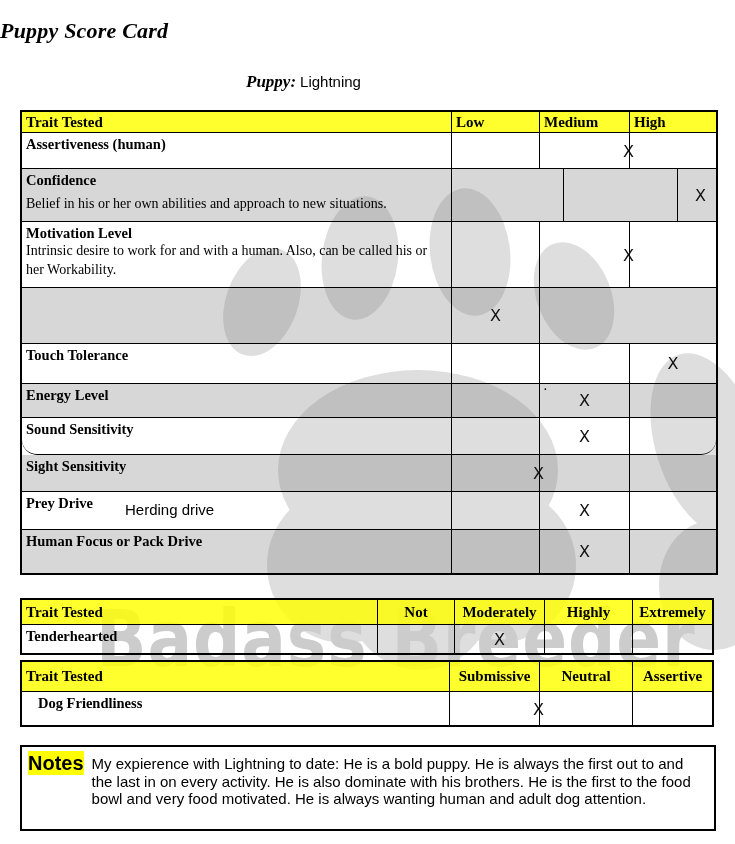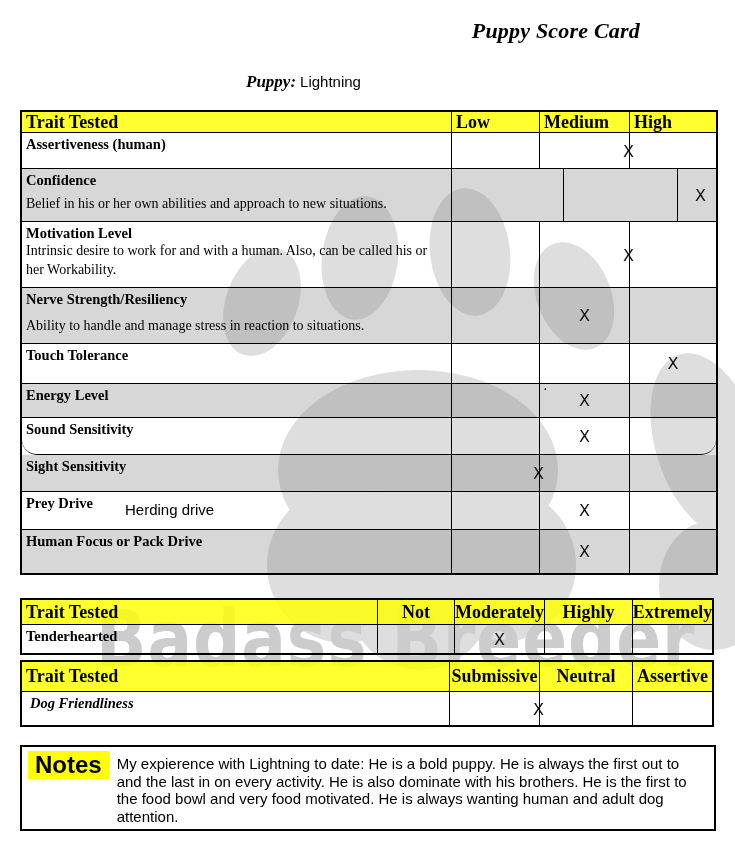--- a/index.html
+++ b/index.html
@@ -4,38 +4,38 @@
 <style>
   html,body{margin:0;padding:0;background:#fff;}
   .page{position:relative;width:735px;height:844px;background:#ffffff;overflow:hidden;
         font-family:"Liberation Serif",serif;color:#000;}
   
   .wm-layer{position:absolute;inset:0;z-index:0;}
   .wm-text{position:absolute;top:600px;left:96px;font-family:"DejaVu Sans",sans-serif;
            font-weight:bold;font-size:78px;line-height:1;color:#cccccc;letter-spacing:1px;
            transform:scaleX(.85);transform-origin:left top;white-space:nowrap;}
   
-  .title{position:absolute;top:18px;left:0;width:640px;text-align:right;
+  .title{position:absolute;top:18px;left:0;width:640px;text-align:left;
          font-weight:bold;font-style:italic;font-size:22px;letter-spacing:.2px;z-index:2;}
   .puppy-line{position:absolute;top:72px;left:0;width:607px;text-align:center;z-index:2;}
   .puppy-label{font-weight:bold;font-style:italic;font-size:17px;}
   .puppy-name{font-family:"Liberation Sans",sans-serif;font-size:15px;}
   
   .tbl{position:absolute;left:20px;border:2px solid #000;z-index:1;box-sizing:border-box;}
   .tbl-main{top:110px;width:698px;}
   .tbl-rate{top:598px;width:694px;}
   .tbl-soc{top:660px;width:694px;}
   .grow{display:grid;box-sizing:border-box;border-bottom:1px solid #000;}
   .grow:last-child{border-bottom:none;}
   .cols-main{grid-template-columns:430px 88px 90px 86px;}
   .cols-rate{grid-template-columns:356px 77px 90px 88px 79px;}
   .cols-soc{grid-template-columns:428px 90px 93px 79px;}
   .cell{box-sizing:border-box;border-right:1px solid #000;position:relative;}
   .cell:last-child{border-right:none;}
-  .hdr{background:rgba(255,255,0,.82);font-weight:bold;font-size:18px;
+  .hdr{background:rgba(255,255,0,.82);font-weight:bold;font-size:15px;
        display:flex;align-items:center;padding:0 4px;}
   .hdr-c{justify-content:center;}
   .h-main{height:20px;}
   .h-rate{height:24px;}
   .h-soc{height:29px;}
   .shaded{background:rgba(122,122,122,.30);}
   .trait-cell{padding:2px 4px;display:flex;flex-direction:column;}
   .trait{font-weight:bold;font-size:14.5px;line-height:1.25;}
   .desc{font-weight:normal;font-size:14px;line-height:1.35;margin-top:auto;padding-bottom:5px;}
   .trait-row-flex{flex-direction:row;align-items:flex-start;}
@@ -46,21 +46,21 @@
   .stray-dot{position:absolute;left:3px;top:-2px;font-size:14px;}
   
   .r1{height:36px;}.r2{height:53px;gap:24px;}.r3{height:66px;}.r4{height:56px;}.r5{height:40px;}
   .r6{height:34px;}.r7{height:37px;border-radius:15px;}.r8{height:37px;}.r9{height:38px;}.r10{height:43px;}
   .rr1{height:28px;}.rs1{height:33px;}
   
   .notes{position:absolute;top:745px;left:20px;width:696px;height:86px;border:2px solid #000;
          box-sizing:border-box;z-index:1;display:flex;align-items:flex-start;gap:8px;
          padding:4px 6px;background:#fff;}
   .notes-label{background:#ffff00;font-family:"Liberation Sans",sans-serif;font-weight:bold;
-               font-size:24px;line-height:1.1;padding:1px 7px;flex:0 0 auto;}
+               font-size:20px;line-height:1.1;padding:1px 0;flex:0 0 auto;}
   .notes-text{font-family:"Liberation Sans",sans-serif;font-size:15px;line-height:1.18;
               width:618px;margin-top:4px;}
 </style>
 </head>
 <body>
 
 <div class="page">
 
   <div class="wm-layer">
     <svg width="735" height="844" viewBox="0 0 735 844">
@@ -123,24 +123,20 @@
         <span class="desc">Intrinsic desire to work for and with a human. Also, can be called his or her Workability.</span>
       </div>
       <div class="cell"></div>
       <div class="cell"></div>
       <div class="cell">
           <span class="xmark x-edge">X</span>
         </div>
     </div>
 
     <div class="grow cols-main r4 shaded">
-      <div class="cell trait-cell">
-        <span class="trait">Nerve Strength/Resiliency</span>
-        <span class="desc">Ability to handle and manage stress in reaction to situations.</span>
-      </div>
       <div class="cell"></div>
       <div class="cell xwrap">
           <span class="xmark">X</span>
         </div>
       <div class="cell"></div>
     </div>
 
     <div class="grow cols-main r5">
       <div class="cell trait-cell">
           <span class="trait">Touch Tolerance</span>
@@ -232,21 +228,21 @@
   </div>
 
   <div class="tbl tbl-soc">
     <div class="grow cols-soc">
       <div class="cell hdr h-soc">Trait Tested</div>
       <div class="cell hdr hdr-c h-soc">Submissive</div>
       <div class="cell hdr hdr-c h-soc">Neutral</div>
       <div class="cell hdr hdr-c h-soc">Assertive</div>
     </div>
     <div class="grow cols-soc rs1">
-      <div class="cell trait-cell" style="padding-left:8px;font-style:italic;">
+      <div class="cell trait-cell" style="padding-left:16px;">
           <span class="trait">Dog Friendliness</span>
         </div>
       <div class="cell"></div>
       <div class="cell">
           <span class="xmark x-edge">X</span>
         </div>
       <div class="cell"></div>
     </div>
   </div>
 

